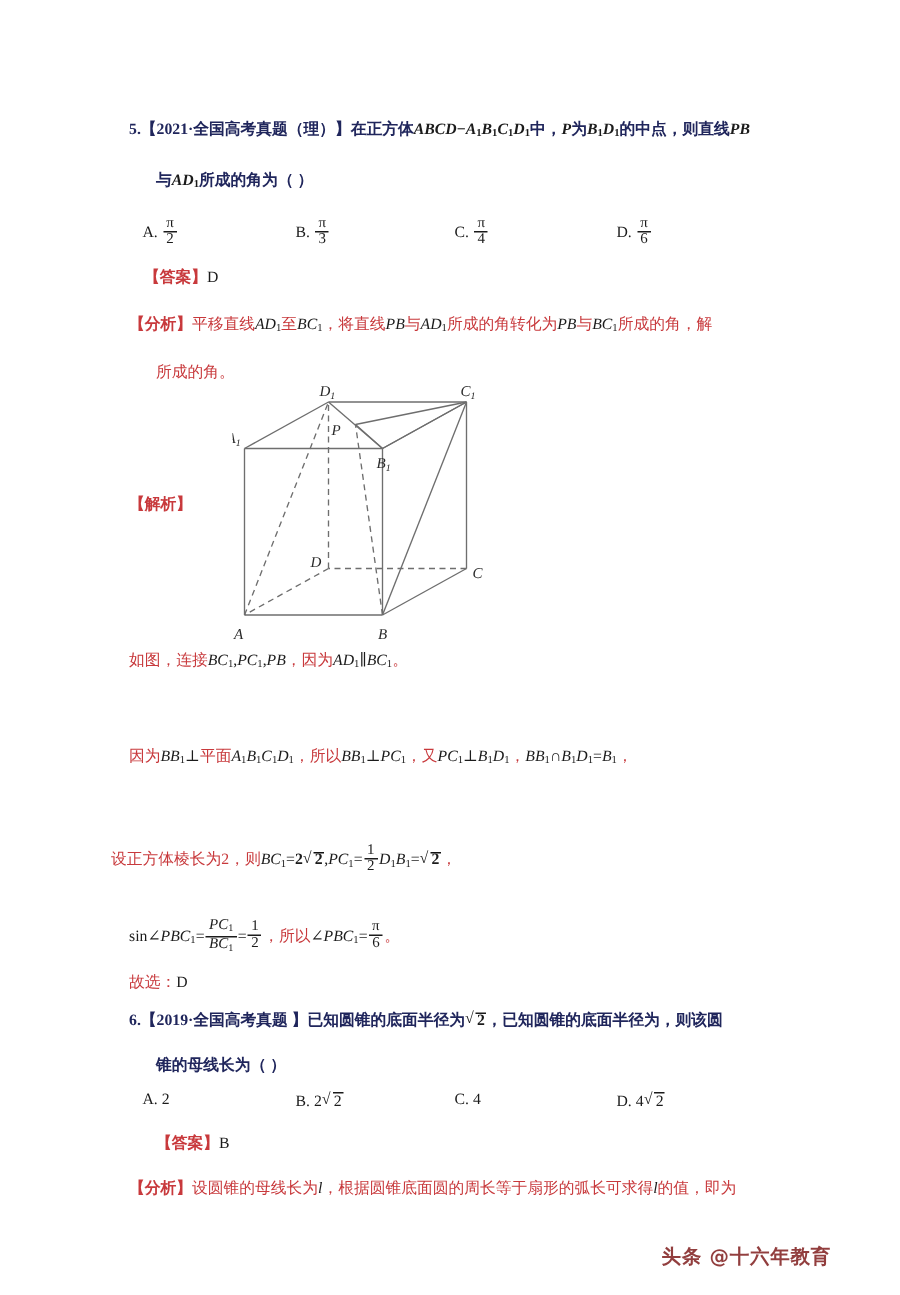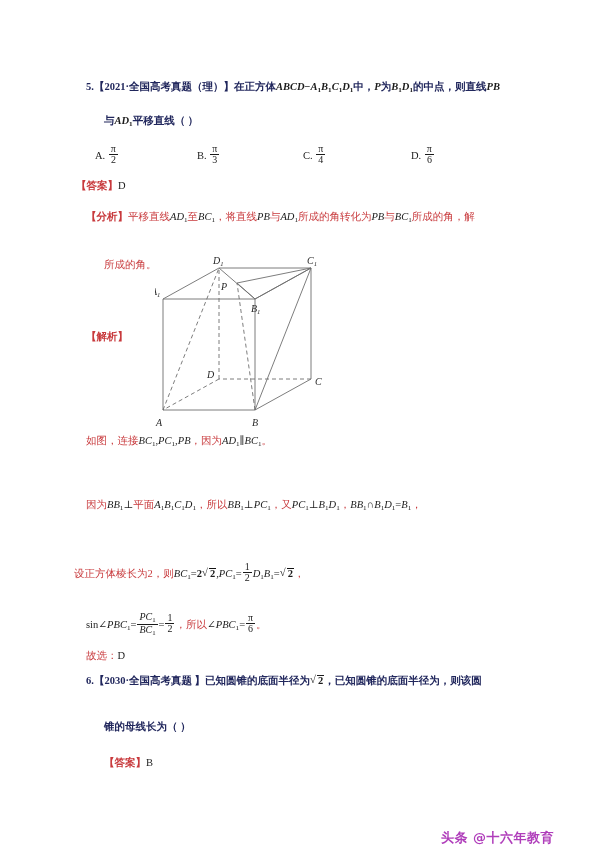--- a/index.html
+++ b/index.html
@@ -6,21 +6,21 @@
   body{
     width:600px;height:863px;background:#ffffff;
     font-family:"Liberation Serif","DejaVu Serif",serif;
     color:#c0392b;overflow:hidden;position:relative;
   }
   .page{position:absolute;left:0;top:0;width:600px;height:863px;text-decoration:underline;}
 
   
   .line{position:absolute;white-space:nowrap;font-size:10.5px;line-height:1;}
   .q-head{color:#20265c;font-weight:bold;font-size:10.5px;}
-  .red{color:#c8393c;margin-top:16px;}
+  .red{color:#c8393c;}
   .redb{color:#c8393c;font-weight:bold;}
   .blk{color:#1b1b1b;}
 
   
   .mi{font-family:"Liberation Serif","DejaVu Serif",serif;font-style:italic;color:#1b1b1b;}
   .mn{font-family:"Liberation Serif","DejaVu Serif",serif;color:#1b1b1b;font-style:normal;}
   .subn{font-size:0.68em;vertical-align:-0.28em;font-style:normal;}
 
   
   .frac{display:inline-block;vertical-align:-0.42em;text-align:center;line-height:1.02;margin:0 1px;}
@@ -40,34 +40,34 @@
   .opt{position:absolute;font-size:10.5px;white-space:nowrap;}
   .opt .lab{color:#1b1b1b;font-style:normal;}
 
   
   .figure{position:absolute;}
   .figure svg{display:block;}
   .vlabel{font-family:"Liberation Serif","DejaVu Serif",serif;font-style:italic;font-size:10px;fill:#2a2a2a;}
   .vlabel-sub{font-size:6.6px;font-style:italic;}
 
   
-  .watermark{position:absolute;color:#a21caf;font-size:13px;font-weight:bold;
+  .watermark{position:absolute;color:#7f1d1d;font-size:13px;font-weight:bold;
     font-family:"DejaVu Sans","Liberation Sans",sans-serif;letter-spacing:0.5px;opacity:.85;}
 </style>
 </head>
 <body>
 
 <div class="page">
 
   <div class="line q-head" style="left:86px;top:82px;">
     <span>5.</span><span>【2021·全国高考真题（理）】</span><span>在正方体</span><span class="mi">ABCD</span><span class="mn">−</span><span class="mi">A<span class="subn">1</span>B<span class="subn">1</span>C<span class="subn">1</span>D<span class="subn">1</span></span><span>中，</span><span class="mi">P</span><span>为</span><span class="mi">B<span class="subn">1</span>D<span class="subn">1</span></span><span>的中点，则直线</span><span class="mi">PB</span>
   </div>
 
   <div class="line q-head" style="left:104px;top:116px;">
-    <span>与</span><span class="mi">AD<span class="subn">1</span></span><span>平移直线（    ）</span>
+    <span>与</span><span class="mi">AD<span class="subn">1</span></span><span>所成的角为（    ）</span>
   </div>
 
   <div class="opt-row" style="top:140px;">
     <div class="opt" style="left:95px;top:4px;">
       <span class="lab">A.</span>
       <span class="frac mn">
         <span class="num">π</span>
         <span class="den">2</span>
       </span>
     </div>
@@ -87,21 +87,21 @@
     </div>
     <div class="opt" style="left:411px;top:4px;">
       <span class="lab">D.</span>
       <span class="frac mn">
         <span class="num">π</span>
         <span class="den">6</span>
       </span>
     </div>
   </div>
 
-  <div class="line" style="left:76px;top:181px;">
+  <div class="line" style="left:96px;top:181px;">
     <span class="redb">【答案】</span><span class="blk">D</span>
   </div>
 
   <div class="line" style="left:86px;top:212px;">
     <span class="redb">【分析】</span><span class="red">平移直线</span><span class="mi">AD<span class="subn">1</span></span><span class="red">至</span><span class="mi">BC<span class="subn">1</span></span><span class="red">，将直线</span><span class="mi">PB</span><span class="red">与</span><span class="mi">AD<span class="subn">1</span></span><span class="red">所成的角转化为</span><span class="mi">PB</span><span class="red">与</span><span class="mi">BC<span class="subn">1</span></span><span class="red">所成的角，解</span>
   </div>
 
   <div class="line red" style="left:104px;top:244px;">所成的角。</div>
 
   <div class="line redb" style="left:86px;top:332px;">【解析】</div>
@@ -171,26 +171,47 @@
         <span class="den">2</span></span><span class="red">，所以</span><span class="mi">∠PBC<span class="subn">1</span></span><span class="mn">=</span><span class="frac mn">
         <span class="num">π</span>
         <span class="den">6</span></span><span class="red">。</span>
   </div>
 
   <div class="line" style="left:86px;top:651px;">
     <span class="red">故选：</span><span class="blk">D</span>
   </div>
 
   <div class="line q-head" style="left:86px;top:675px;">
-    <span>6.</span><span>【2030·全国高考真题 】</span><span>已知圆锥的底面半径为</span><span class="sqrt mn"><span class="rad">2</span></span><span>，已知圆锥的底面半径为，则该圆</span>
-  </div>
-
-  <div class="line q-head" style="left:104px;top:706px;margin-top:16px;">锥的母线长为（    ）</div>
-
+    <span>6.</span><span>【2019·全国高考真题 】</span><span>已知圆锥的底面半径为</span><span class="sqrt mn"><span class="rad">2</span></span><span>，已知圆锥的底面半径为，则该圆</span>
+  </div>
+
+  <div class="line q-head" style="left:104px;top:706px;">锥的母线长为（    ）</div>
+
+  <div class="opt-row" style="top:724px;">
+    <div class="opt" style="left:95px;top:4px;">
+      <span class="lab">A.</span>
+      <span class="mn">2</span>
+    </div>
+    <div class="opt" style="left:197px;top:4px;">
+      <span class="lab">B.</span>
+      <span class="mn">2</span><span class="sqrt mn"><span class="rad">2</span></span>
+    </div>
+    <div class="opt" style="left:303px;top:4px;">
+      <span class="lab">C.</span>
+      <span class="mn">4</span>
+    </div>
+    <div class="opt" style="left:411px;top:4px;">
+      <span class="lab">D.</span>
+      <span class="mn">4</span><span class="sqrt mn"><span class="rad">2</span></span>
+    </div>
+  </div>
 
   <div class="line" style="left:86px;top:758px;margin-left:18px;">
     <span class="redb">【答案】</span><span class="blk">B</span>
   </div>
 
+  <div class="line" style="left:86px;top:788px;">
+    <span class="redb">【分析】</span><span class="red">设圆锥的母线长为</span><span class="mi">l</span><span class="red">，根据圆锥底面圆的周长等于扇形的弧长可求得</span><span class="mi">l</span><span class="red">的值，即为</span>
+  </div>
 
   <div class="watermark" style="left:441px;top:829px;">头条 @十六年教育</div>
 
 </div>
 
 </body></html>

